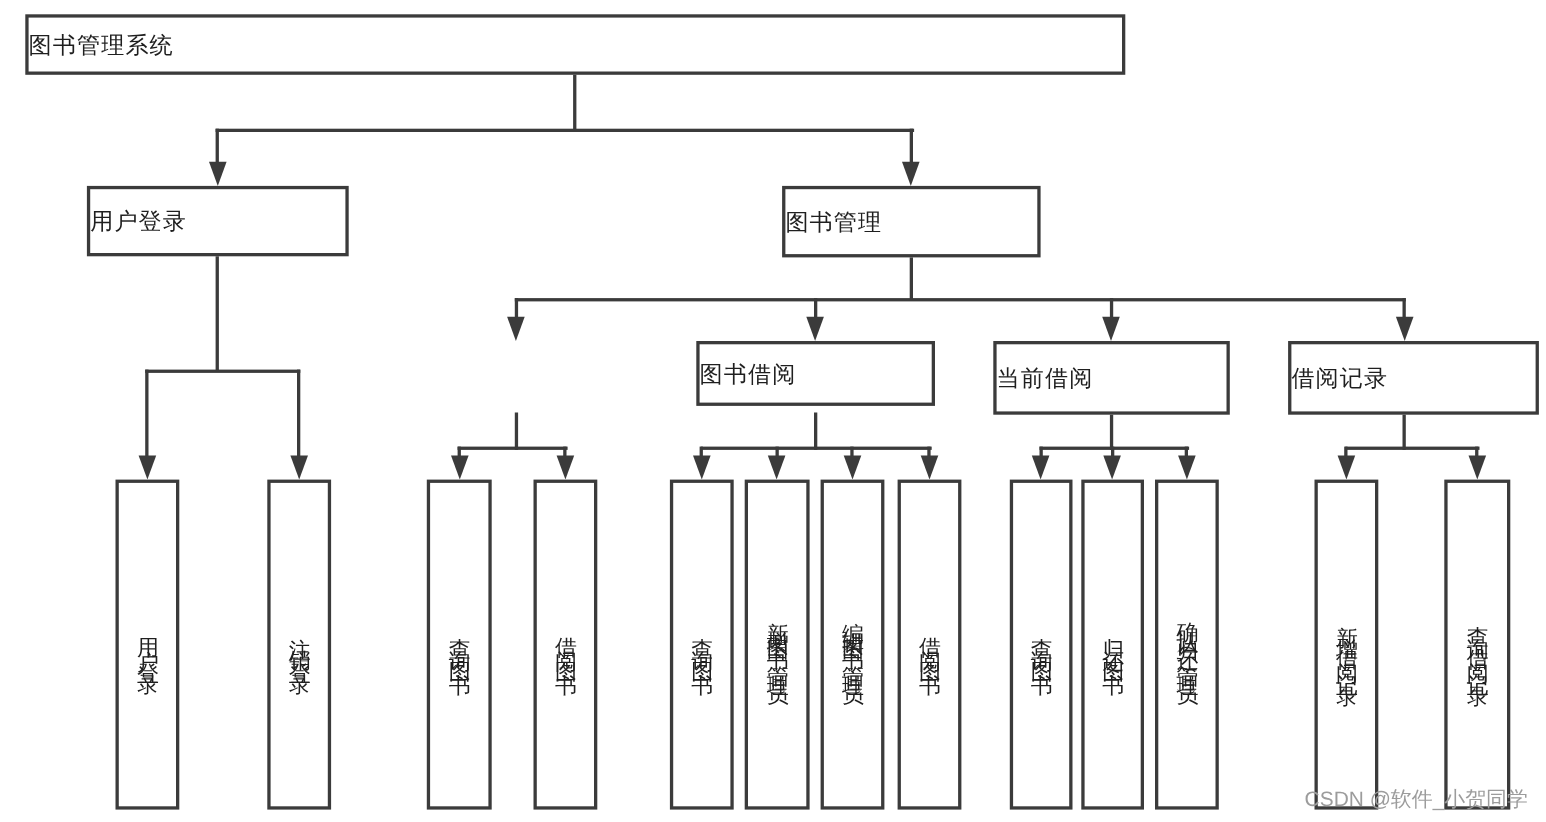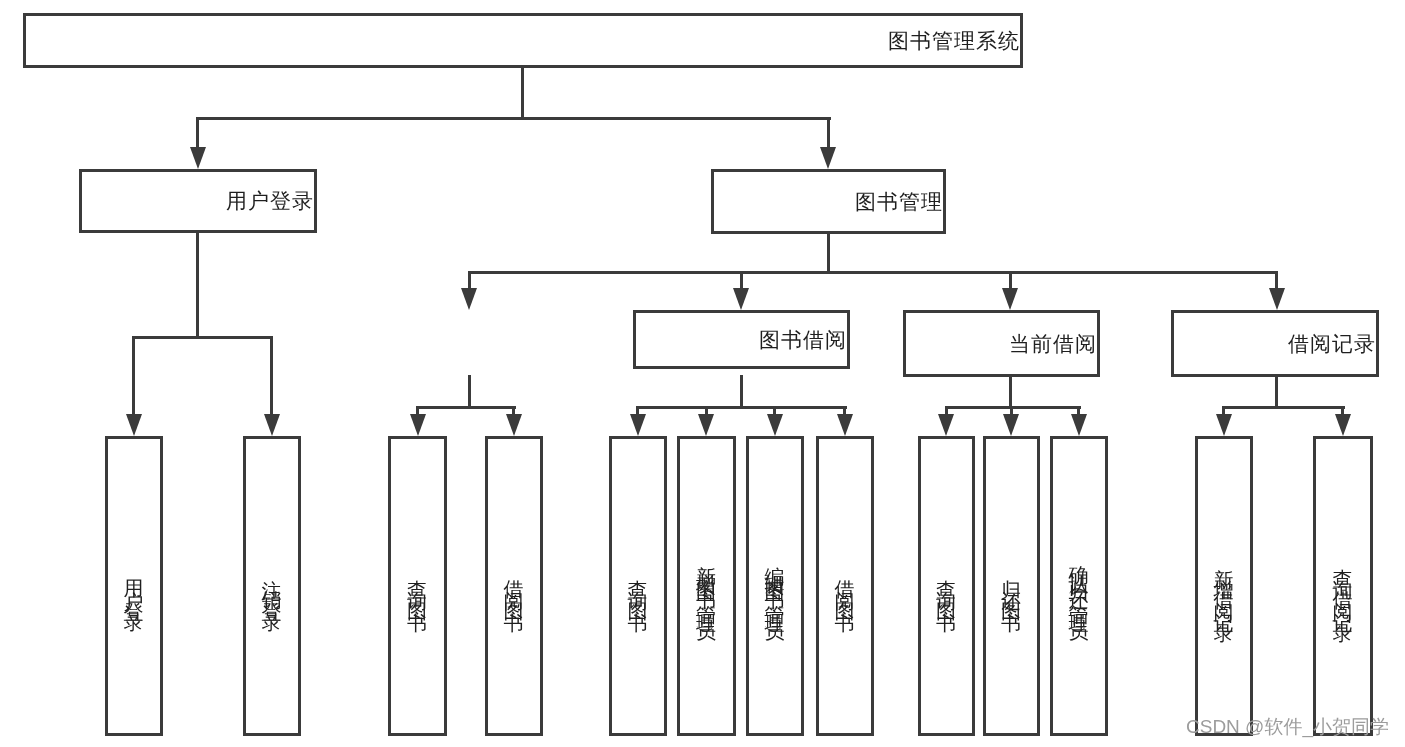--- a/index.html
+++ b/index.html
@@ -8,21 +8,21 @@
     width:1405px;height:747px;
     background:#ffffff;
     font-family:"Liberation Sans","DejaVu Sans",sans-serif;
     overflow:hidden;
   }
   .box{
     position:absolute;
     background:#ffffff;
     border:3px solid #3b3b3b;
     box-sizing:border-box;
-    display:flex;align-items:center;justify-content:flex-end;
+    display:flex;align-items:center;justify-content:flex-start;
     z-index:2;
   }
   .box .lbl{
     font-size:21px;
     color:#1f1f1f;
     letter-spacing:1px;
     white-space:nowrap;
   }
   .vbox{
     position:absolute;
@@ -74,24 +74,24 @@
   <div class="box" style="left:79px;top:169px;width:238px;height:64px">
     <span class="lbl">用户登录</span>
   </div>
   <div class="box" style="left:711px;top:169px;width:235px;height:65px">
     <span class="lbl">图书管理</span>
   </div>
 
   <div class="box" style="left:633px;top:310px;width:217px;height:59px">
     <span class="lbl">图书借阅</span>
   </div>
-  <div class="box" style="left:903px;top:310px;width:197px;height:67px">
+  <div class="box" style="left:903px;top:310px;width:215px;height:67px">
     <span class="lbl">当前借阅</span>
   </div>
-  <div class="box" style="left:1171px;top:310px;width:208px;height:67px">
+  <div class="box" style="left:1171px;top:310px;width:228px;height:67px">
     <span class="lbl">借阅记录</span>
   </div>
 
   <div class="vbox" style="left:105px;top:436px;width:58px;height:300px">
     <span class="vlbl">用户登录</span>
   </div>
   <div class="vbox" style="left:243px;top:436px;width:58px;height:300px">
     <span class="vlbl">注销登录</span>
   </div>
 

